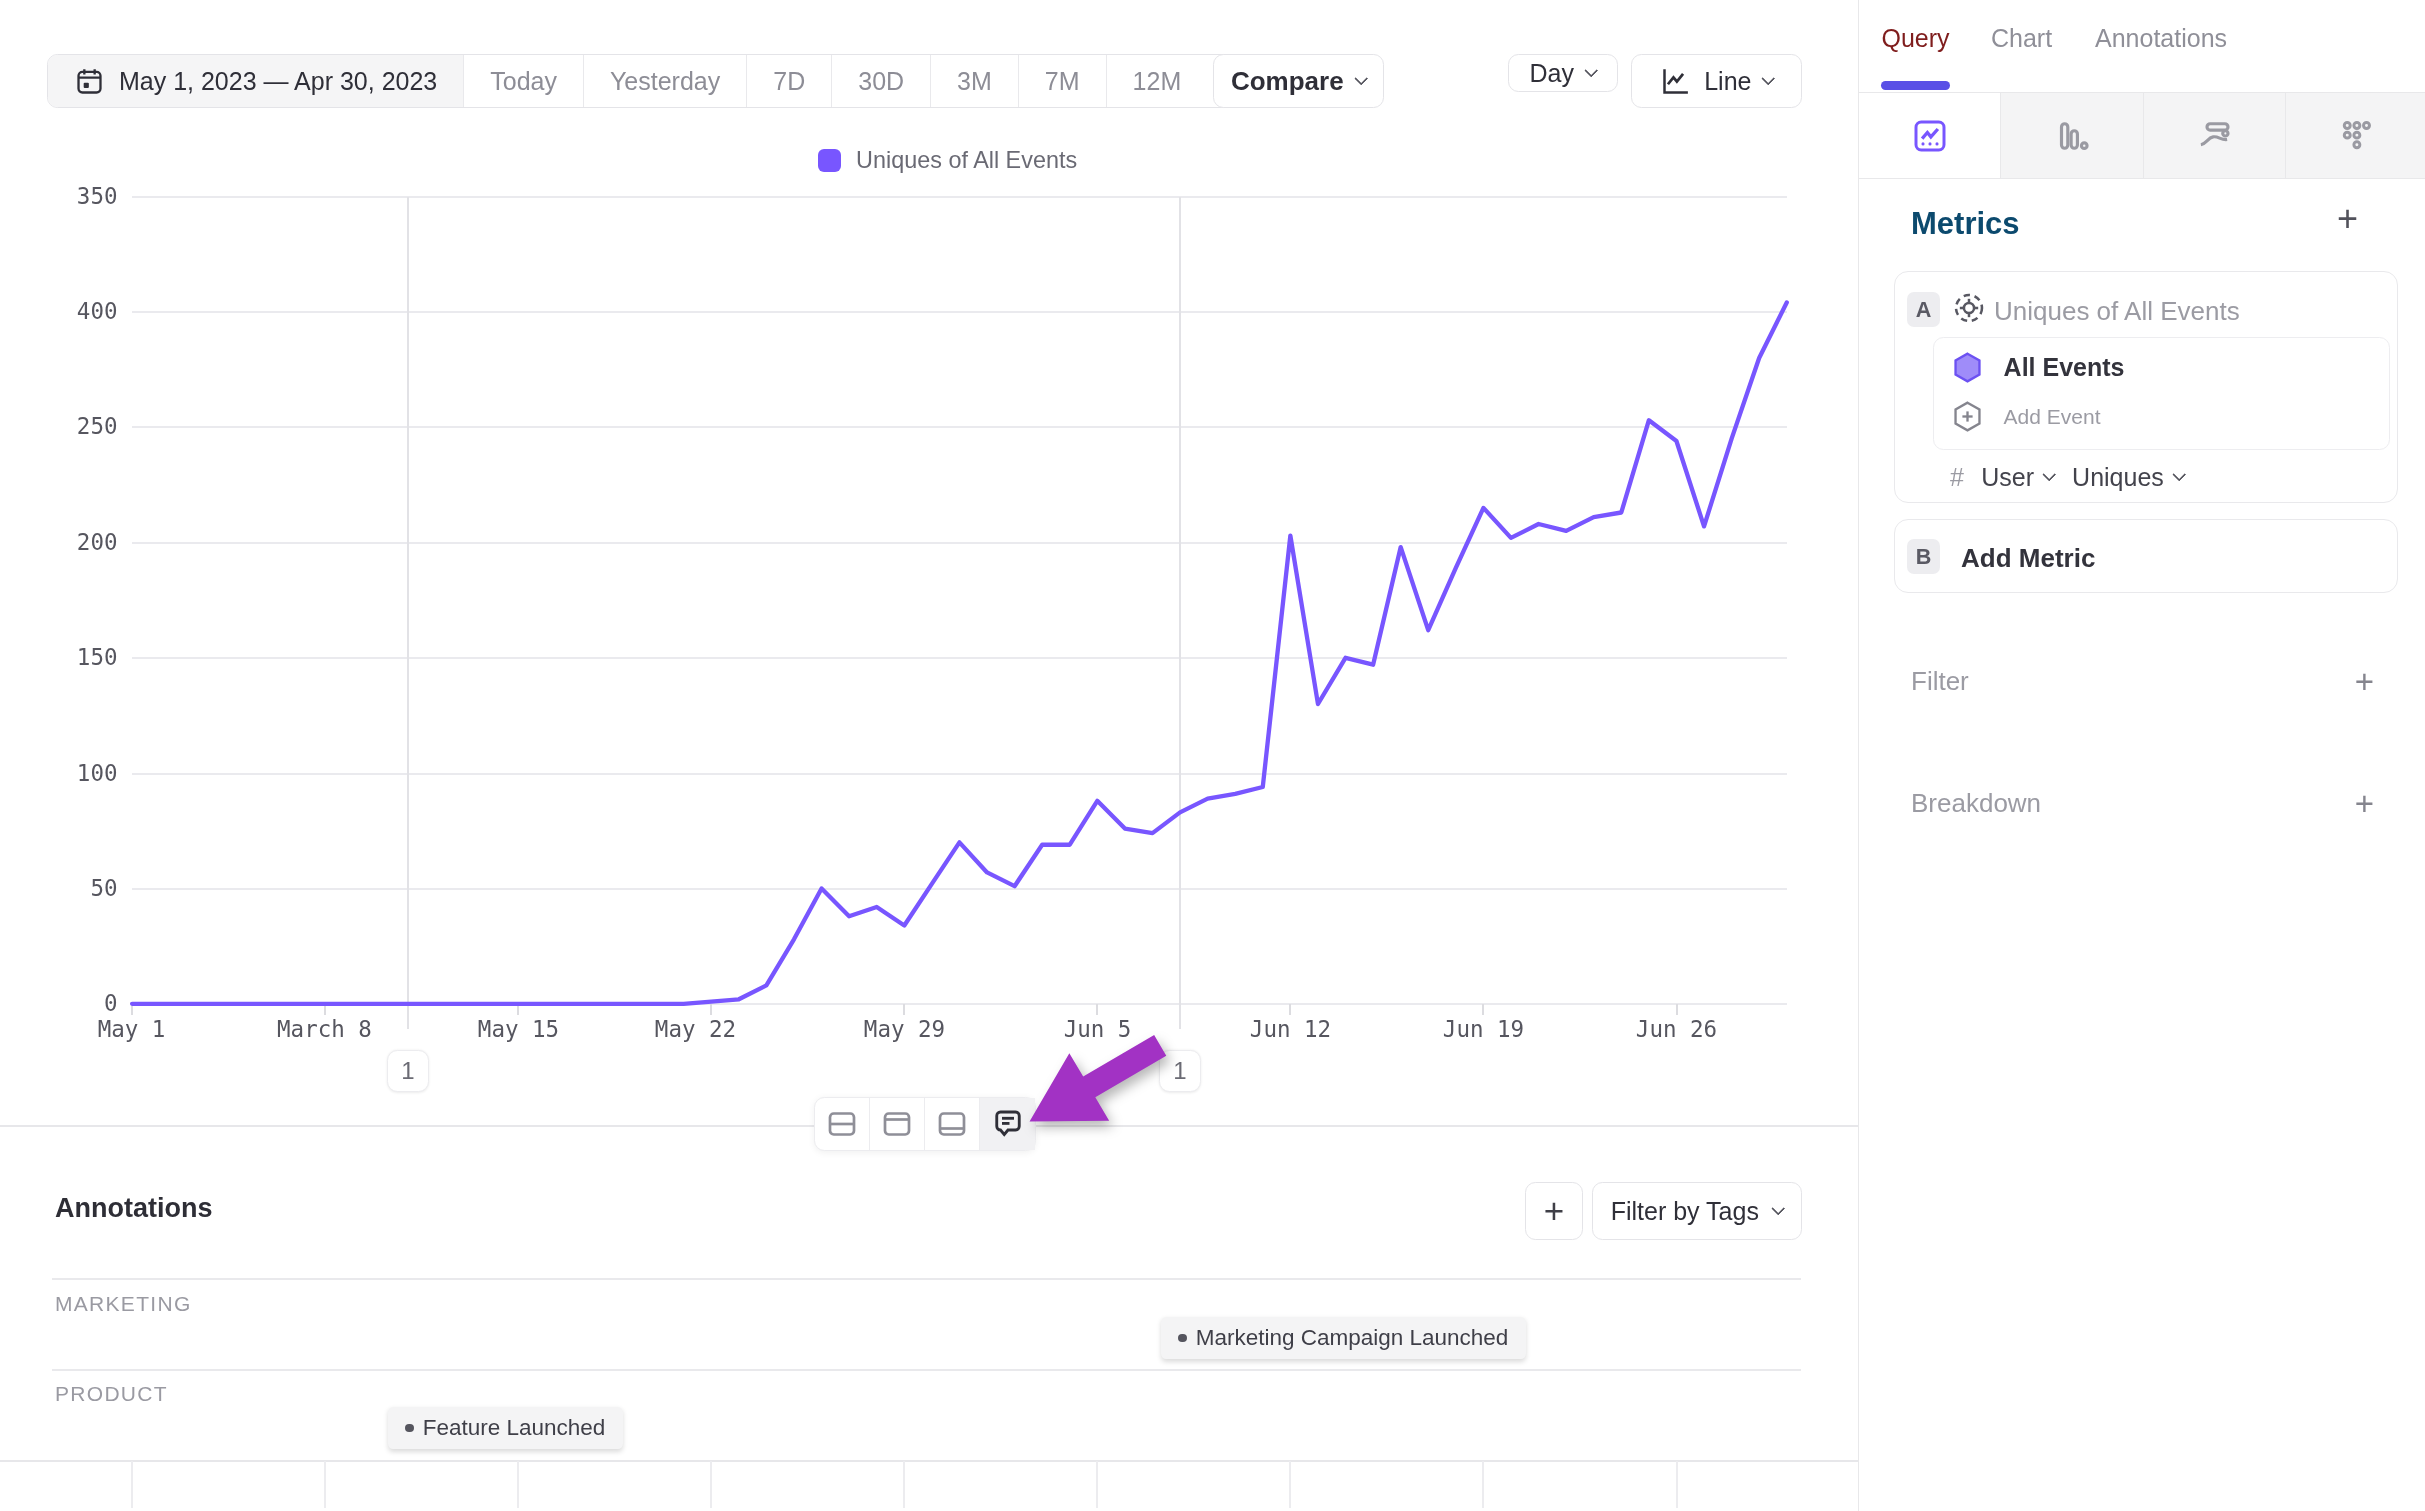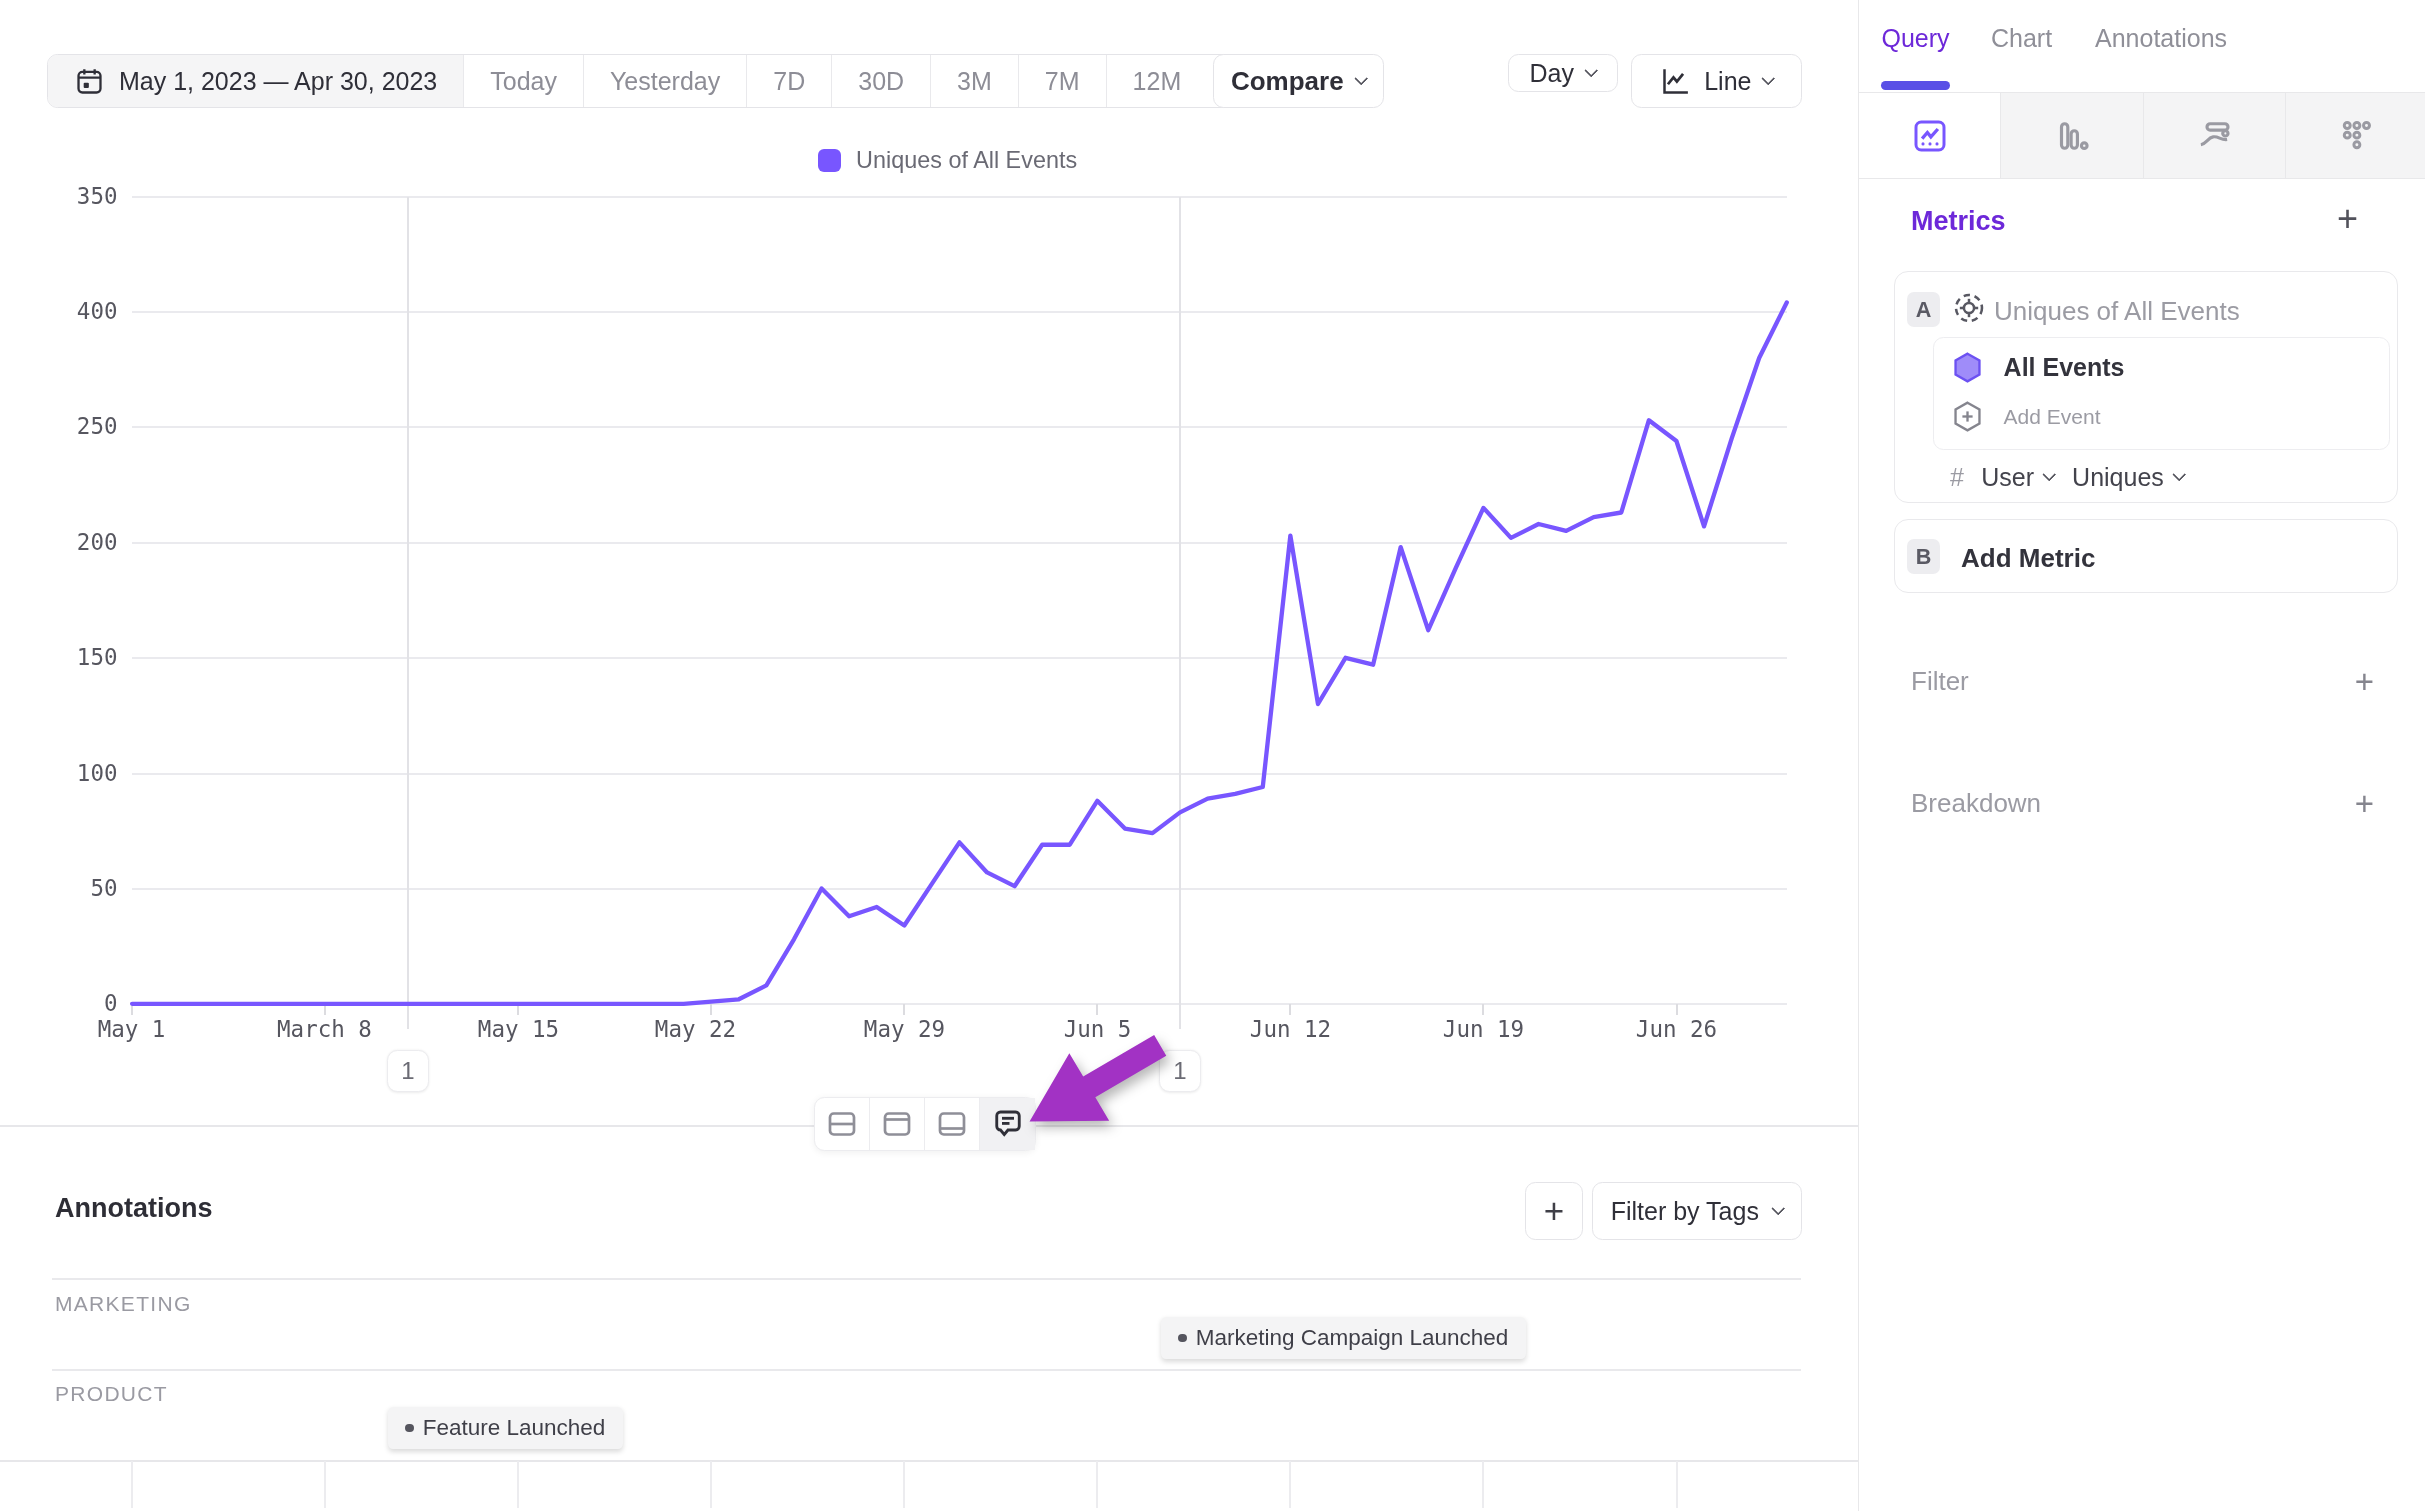--- a/index.html
+++ b/index.html
@@ -57,29 +57,29 @@
   .chip { position:absolute; display:flex; align-items:center; gap:8.7px; padding:0 17.3px; height:42px;
           background:#f4f4f5; border-radius:5.2px; box-shadow:0 2.6px 5.2px rgba(0,0,0,.14); font-size:22.5px; color:#3f3f48; white-space:nowrap; }
   .chip .dot { width:8.7px; height:8.7px; border-radius:50%; background:#55555e; flex:0 0 auto; }
   .ruler { left:0; top:1460px; width:1858px; height:1.7px; background:#e7e7ea; }
   .ruler-tick { width:1.7px; height:47px; background:#ececef; top:1461px; }
 
   
   .sidebar { left:1858px; top:0; width:568px; height:1511px; background:#fff; border-left:1.7px solid #e8e8ea; }
   .sb-tabs { position:absolute; left:0; top:0; width:100%; height:92px; }
   .sb-tab { position:absolute; top:24px; font-size:25px; color:#8f8f98; cursor:pointer; }
-  .sb-tab.active { color:#6d28d9; font-weight:500; }
+  .sb-tab.active { color:#7f1d1d; font-weight:500; }
   .sb-underline { position:absolute; left:21.6px; top:81px; width:69px; height:8.7px; border-radius:5.2px; background:#5a50e6; }
   .sb-strip { position:absolute; left:0; top:92px; width:568px; height:87px; display:flex;
               border-top:1.7px solid #e8e8ea; border-bottom:1.7px solid #e8e8ea; }
   .sb-strip-cell { flex:1; display:flex; align-items:center; justify-content:center; background:#f4f4f5;
                    border-right:1.7px solid #e8e8ea; cursor:pointer; }
   .sb-strip-cell:last-child { border-right:none; }
   .sb-strip-cell.active { background:#fff; }
-  .sb-h { position:absolute; font-size:27px; font-weight:700; color:#6d28d9; }
+  .sb-h { position:absolute; font-size:31px; font-weight:700; color:#0c4a6e; }
   .plus { font-size:36px; font-weight:300; color:#52525b; line-height:1; cursor:pointer; }
   .card { position:absolute; left:35px; width:504px; border:1.7px solid #e9e9ec; border-radius:14px; background:#fff; }
   .badge { position:absolute; left:12px; width:33px; height:35px; background:#ededf0; border-radius:7px;
            display:flex; align-items:center; justify-content:center; font-size:21.6px; font-weight:700; color:#5a5a64; }
   .metric-name { position:absolute; left:99px; font-size:26px; color:#9b9ba3; }
   .inner-card { position:absolute; left:38px; width:457px; height:113px; border:1.7px solid #ededf0; border-radius:10.4px; background:#fff; }
   .inner-row { position:absolute; left:15.6px; display:flex; align-items:center; gap:19px; }
   .inner-row .lbl-dark { font-size:25px; font-weight:600; color:#33333c; }
   .inner-row .lbl-gray { font-size:21px; color:#9b9ba3; }
   .agg-row { position:absolute; left:55px; display:flex; align-items:center; gap:17.3px; font-size:25px; }

